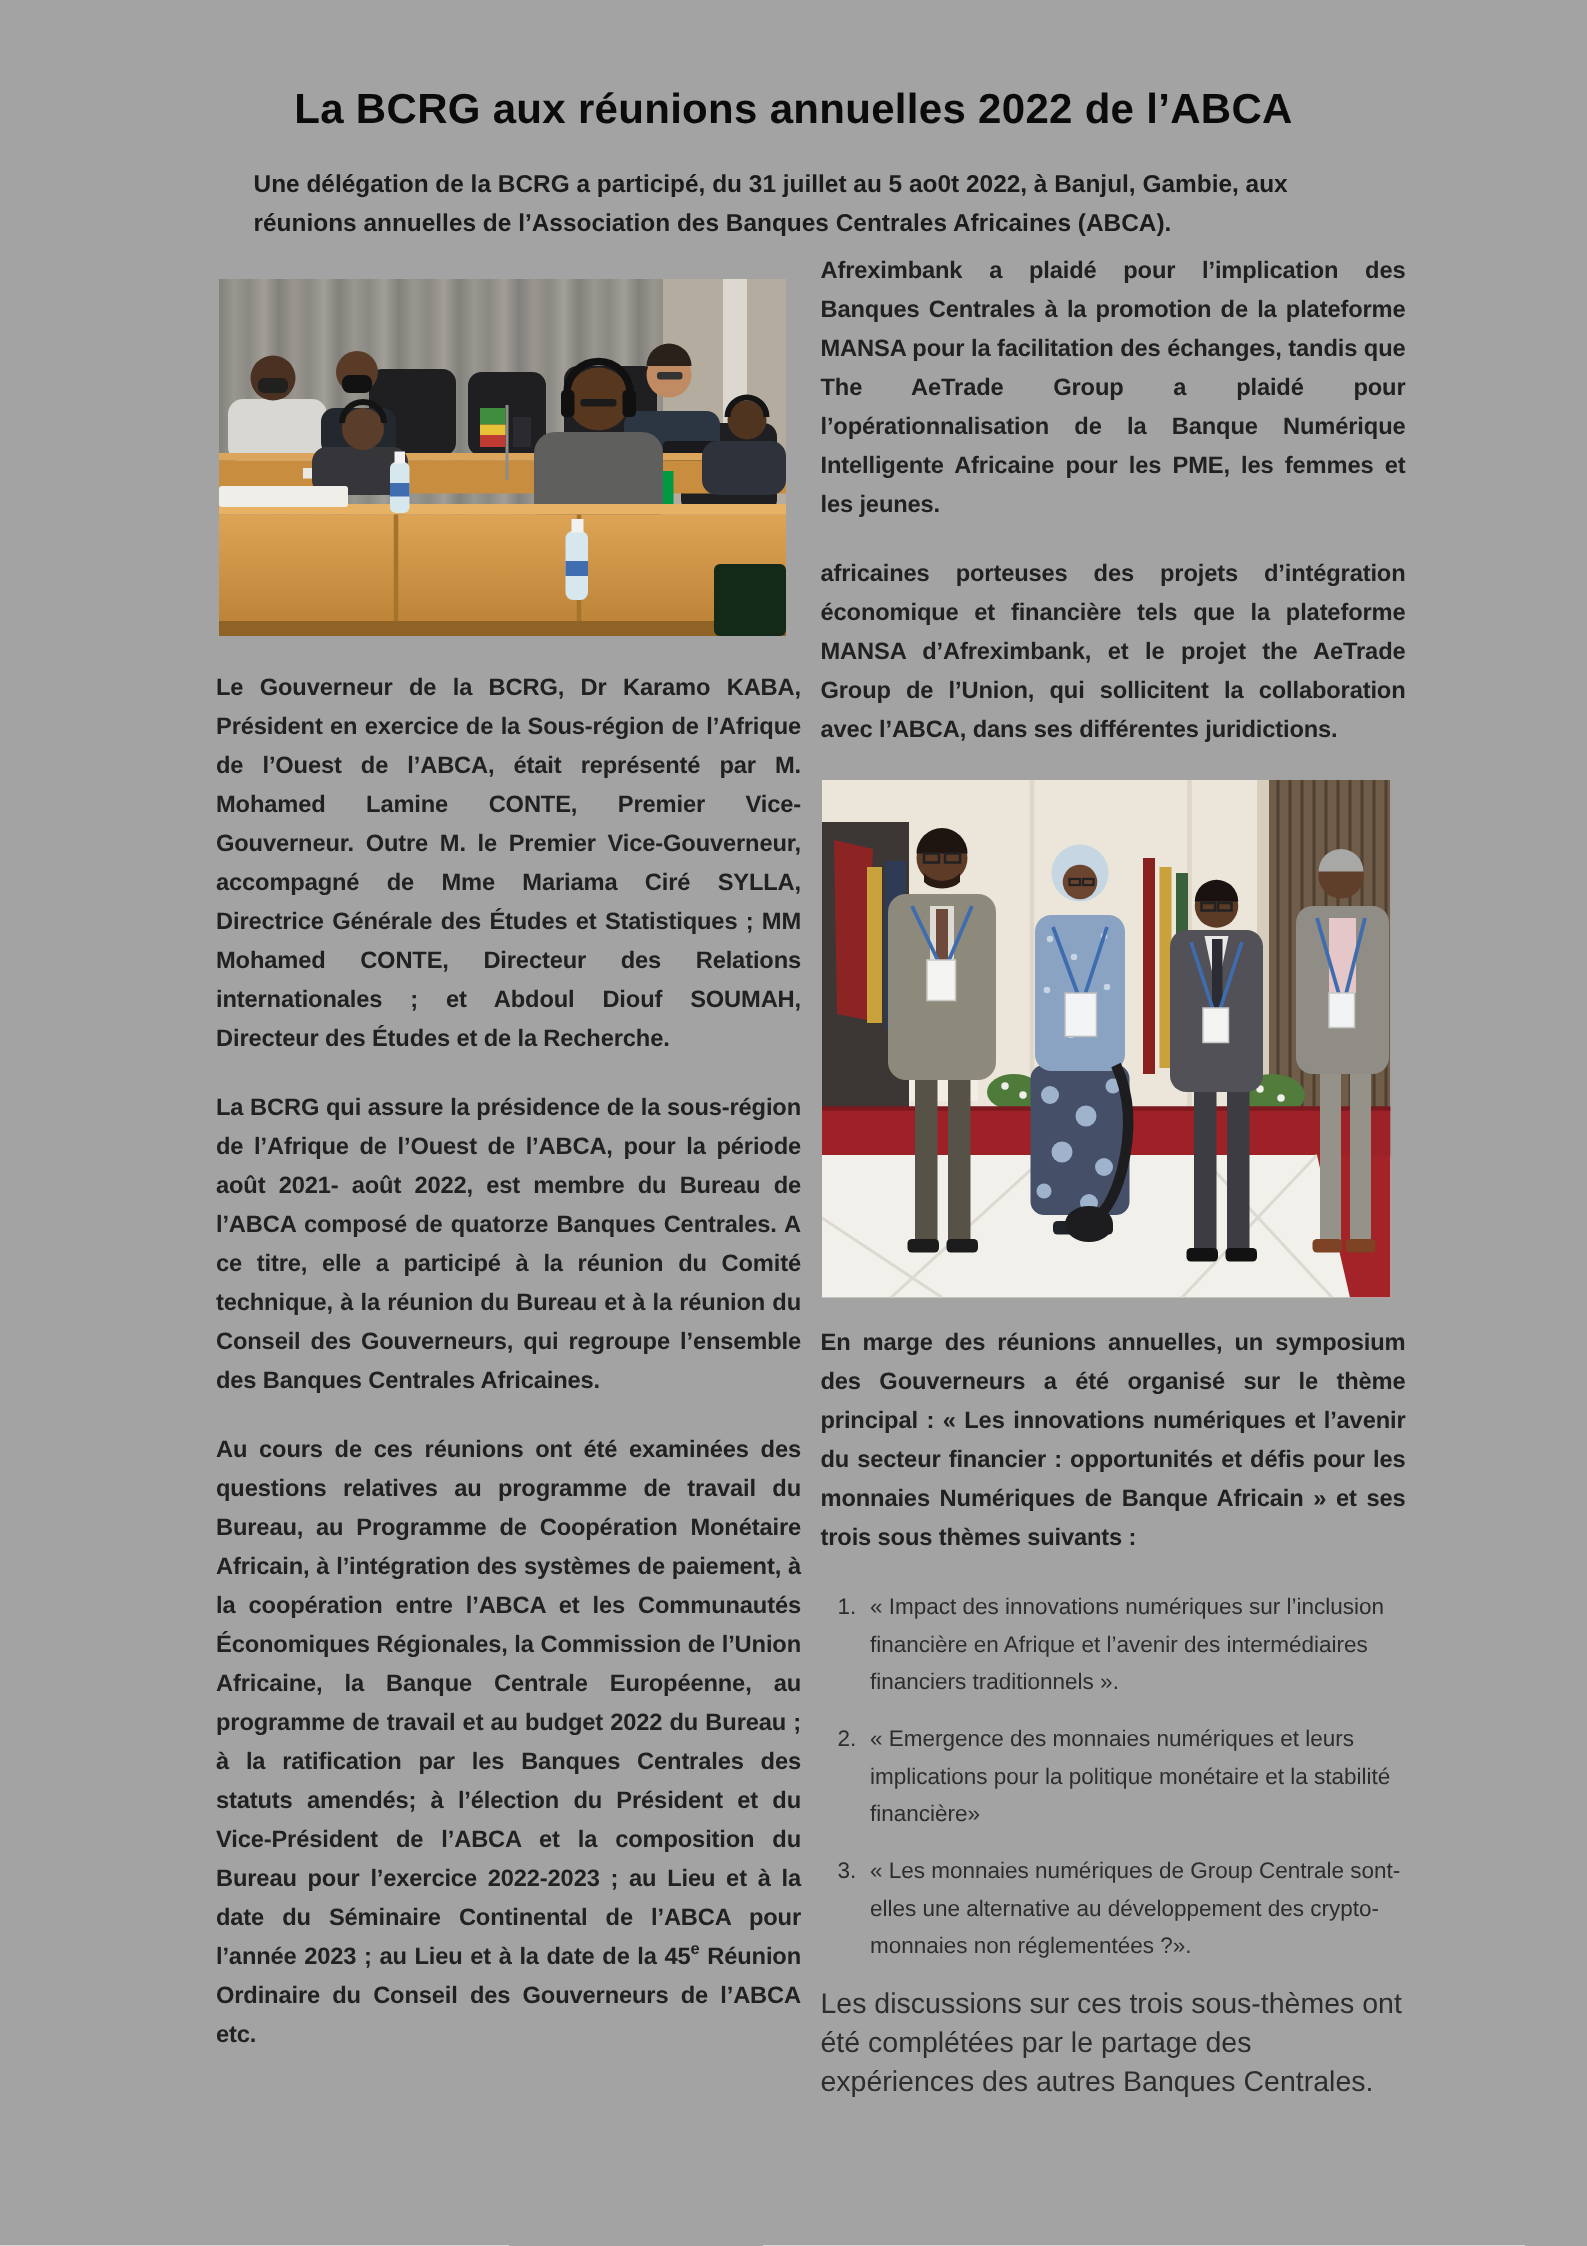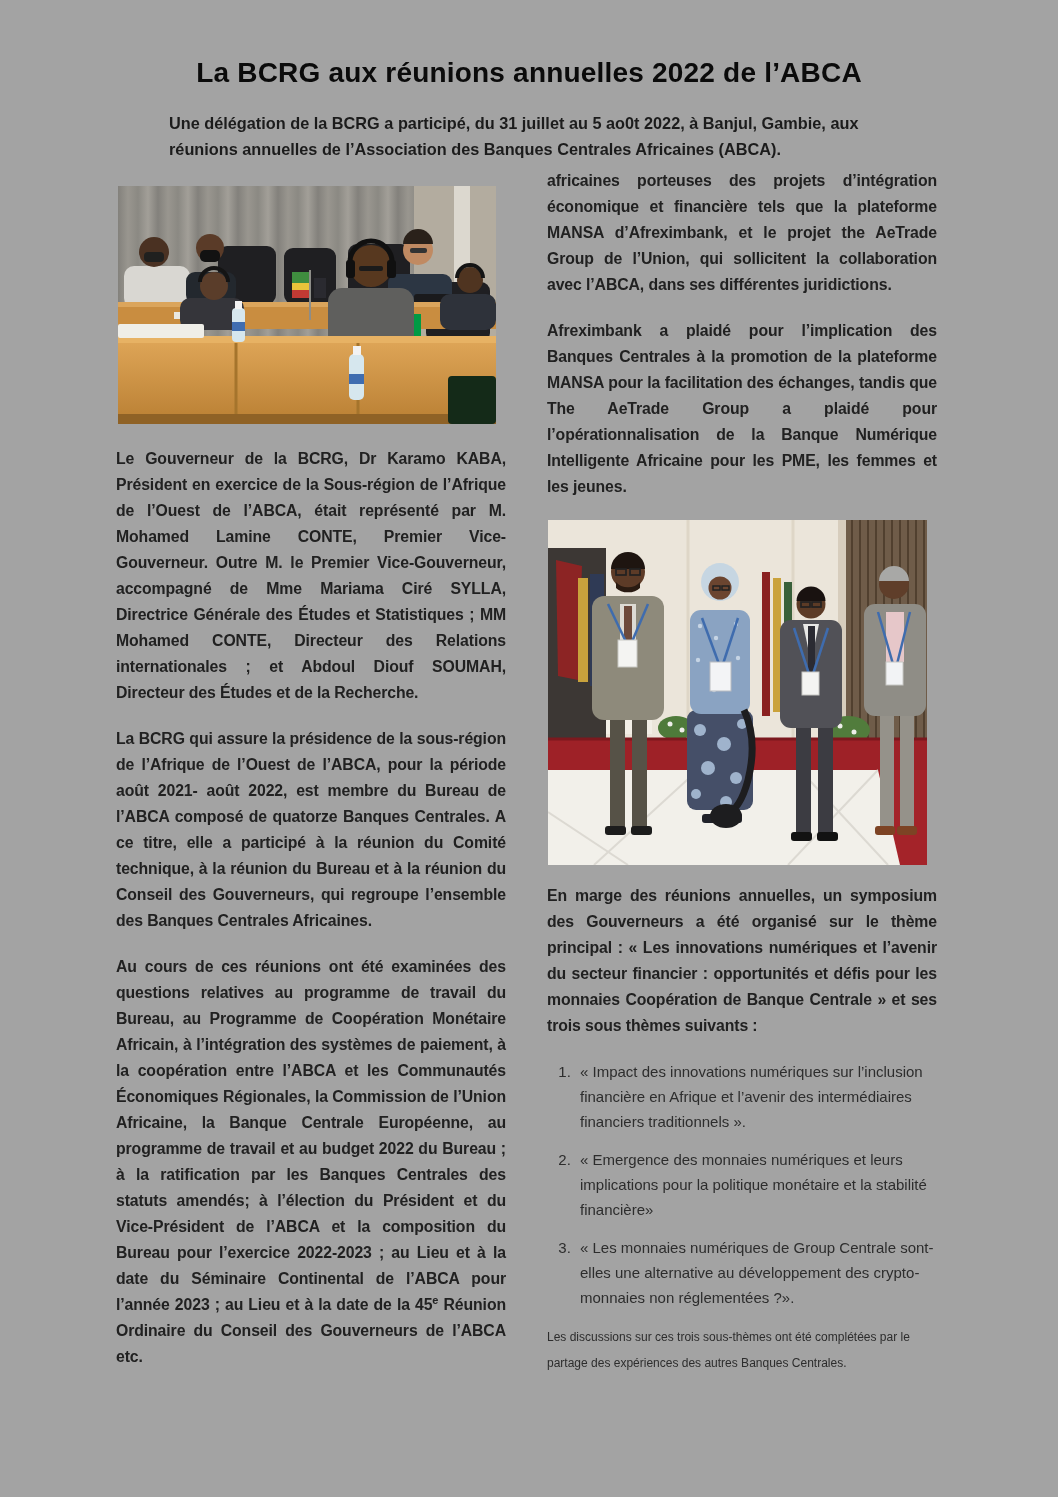--- a/index.html
+++ b/index.html
@@ -12,28 +12,28 @@
     position:absolute; top:56px; left:0; width:1058px; margin:0;
     text-align:center; font-weight:800; font-size:28px; line-height:34px;
     color:#0b0b0b; letter-spacing:0.2px;
   }
   .subtitle {
     position:absolute; top:110px; left:169px; width:720px; margin:0;
     font-weight:700; font-size:16.3px; line-height:26px;
     color:#1c1c1c;
   }
   .col { position:absolute; width:390px; }
-  #col-left  { left:116px; top:178px; }
+  #col-left  { left:144px; top:178px; }
   #col-right { left:547px; top:168px; }
   p.body {
     margin:0 0 20px; font-weight:700; font-size:15.8px; line-height:26px;
     letter-spacing:-0.1px; color:#212121; text-align:justify;
   }
   p.light {
-    margin:0 0 12px; font-weight:400; font-size:12px; line-height:26px;
+    margin:0 0 12px; font-weight:400; font-size:19px; line-height:26px;
     color:#2d2d2d; text-align:left;
   }
   ol.subthemes {
     margin:2px 0 14px 0; padding-left:28px;
     font-weight:400; font-size:15px; line-height:25px; color:#2d2d2d;
   }
   ol.subthemes li { margin:0 0 13px; padding-left:5px; }
   sup.ord { font-size:11px; line-height:0; }
   .photo { display:block; }
   .photo1 { width:378px; height:238px; margin:8px 0 22px 2px; }
@@ -139,22 +139,22 @@
       </g>
       <rect x="330" y="190" width="48" height="48" rx="4" fill="#142a18"></rect>
     </svg>
 
     <p class="body">Le Gouverneur de la BCRG, Dr Karamo KABA, Président en exercice de la Sous-région de l’Afrique de l’Ouest de l’ABCA, était représenté par M. Mohamed Lamine CONTE, Premier Vice-Gouverneur. Outre M. le Premier Vice-Gouverneur, accompagné de Mme Mariama Ciré SYLLA, Directrice Générale des Études et Statistiques ; MM Mohamed CONTE, Directeur des Relations internationales ; et Abdoul Diouf SOUMAH, Directeur des Études et de la Recherche.</p>
     <p class="body">La BCRG qui assure la présidence de la sous-région de l’Afrique de l’Ouest de l’ABCA, pour la période août 2021- août 2022, est membre du Bureau de l’ABCA composé de quatorze Banques Centrales. A ce titre, elle a participé à la réunion du Comité technique, à la réunion du Bureau et à la réunion du Conseil des Gouverneurs, qui regroupe l’ensemble des Banques Centrales Africaines.</p>
     <p class="body"><span>Au cours de ces réunions ont été examinées des questions relatives au programme de travail du Bureau, au Programme de Coopération Monétaire Africain, à l’intégration des systèmes de paiement, à la coopération entre l’ABCA et les Communautés Économiques Régionales, la Commission de l’Union Africaine, la Banque Centrale Européenne, au programme de travail et au budget 2022 du Bureau ; à la ratification par les Banques Centrales des statuts amendés; à l’élection du Président et du Vice-Président de l’ABCA et la composition du Bureau pour l’exercice 2022-2023 ; au Lieu et à la date du Séminaire Continental de l’ABCA pour l’année 2023 ; au Lieu et à la date de la 45</span><sup class="ord">e</sup><span> Réunion Ordinaire du Conseil des Gouverneurs de l’ABCA etc.</span></p>
   </div>
 
   <div class="col" id="col-right">
+    <p class="body">Afreximbank a plaidé pour l’implication des Banques Centrales à la promotion de la plateforme MANSA pour la facilitation des échanges, tandis que The AeTrade Group a plaidé pour l’opérationnalisation de la Banque Numérique Intelligente Africaine pour les PME, les femmes et les jeunes.</p>
     <p class="body">africaines porteuses des projets d’intégration économique et financière tels que la plateforme MANSA d’Afreximbank, et le projet the AeTrade Group de l’Union, qui sollicitent la collaboration avec l’ABCA, dans ses différentes juridictions.</p>
-    <p class="body">Afreximbank a plaidé pour l’implication des Banques Centrales à la promotion de la plateforme MANSA pour la facilitation des échanges, tandis que The AeTrade Group a plaidé pour l’opérationnalisation de la Banque Numérique Intelligente Africaine pour les PME, les femmes et les jeunes.</p>
 
     <svg class="photo photo2" viewBox="0 0 379 345" aria-hidden="true">
       <rect width="379" height="345" fill="#ebe5da"></rect>
       <line x1="140" y1="0" x2="140" y2="220" stroke="#ded6c7" stroke-width="3"></line>
       <line x1="245" y1="0" x2="245" y2="220" stroke="#ded6c7" stroke-width="3"></line>
 
       <rect x="290" y="0" width="8" height="252" fill="#d7cdbd"></rect>
       <g>
         <rect x="298" y="0" width="81" height="252" fill="#6f5c49"></rect>
         <g stroke="#51402f" stroke-width="2">
@@ -288,21 +288,21 @@
         <rect x="316" y="84" width="62" height="112" rx="11" fill="#8f8d86"></rect>
         <rect x="338" y="92" width="18" height="50" fill="#e6c7c9"></rect>
         <polyline points="330,92 345,144" stroke="#3f6cae" stroke-width="2.5" fill="none"></polyline>
         <polyline points="362,92 349,144" stroke="#3f6cae" stroke-width="2.5" fill="none"></polyline>
         <rect x="338" y="142" width="17" height="23" fill="#f2f3f5" stroke="#c8c8c4"></rect>
         <circle cx="346" cy="64" r="15" fill="#5f3e2a"></circle>
         <path d="M331 61 a15 15 0 0 1 30 0" fill="#a8a8a6"></path>
       </g>
     </svg>
 
-    <p class="body">En marge des réunions annuelles, un symposium des Gouverneurs a été organisé sur le thème principal : « Les innovations numériques et l’avenir du secteur financier : opportunités et défis pour les monnaies Coopération de Banque Centrale » et ses trois sous thèmes suivants :</p>
+    <p class="body">En marge des réunions annuelles, un symposium des Gouverneurs a été organisé sur le thème principal : « Les innovations numériques et l’avenir du secteur financier : opportunités et défis pour les monnaies Numériques de Banque Africain » et ses trois sous thèmes suivants :</p>
 
     <ol class="subthemes">
       <li>« Impact des innovations numériques sur l’inclusion financière en Afrique et l’avenir des intermédiaires financiers traditionnels ».</li>
       <li>« Emergence des monnaies numériques et leurs implications pour la politique monétaire et la stabilité financière»</li>
       <li>« Les monnaies numériques de Group Centrale sont-elles une alternative au développement des crypto-monnaies non réglementées ?».</li>
     </ol>
 
     <p class="light">Les discussions sur ces trois sous-thèmes ont été complétées par le partage des expériences des autres Banques Centrales.</p>
   </div>
 

